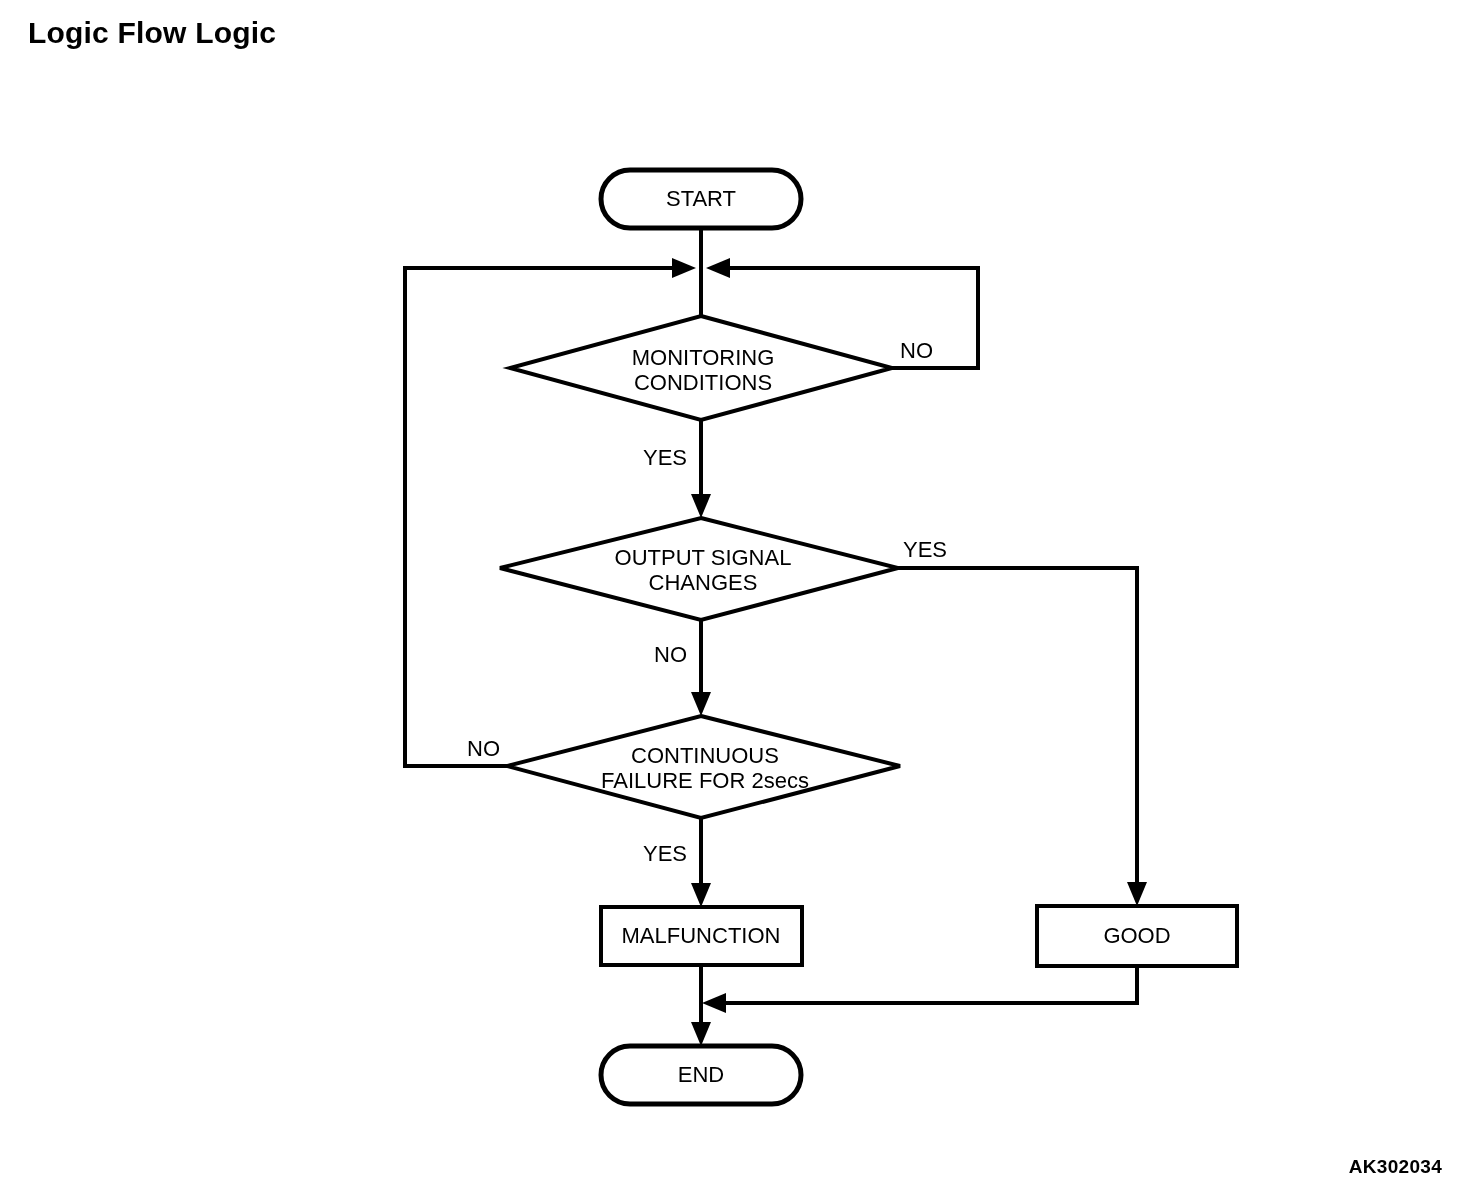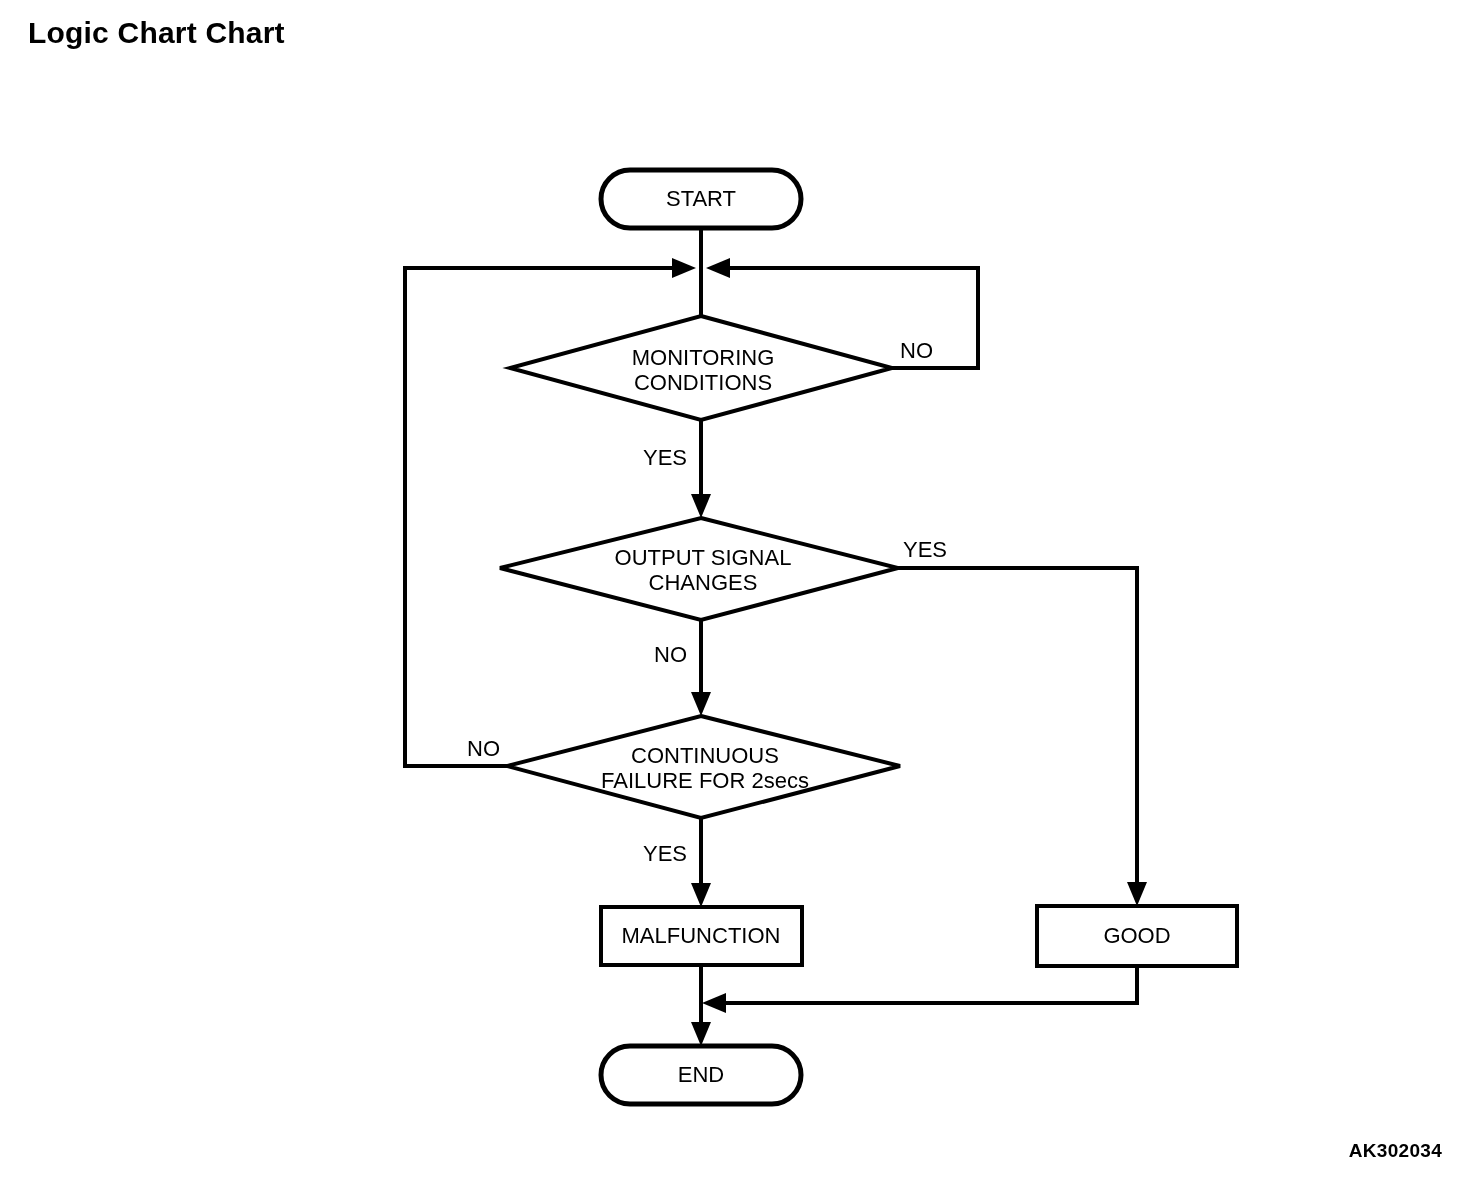--- a/index.html
+++ b/index.html
@@ -26,21 +26,21 @@
     top: 16px;
     font-size: 30px;
     font-weight: bold;
     letter-spacing: 0.2px;
     font-family: "Liberation Sans", sans-serif;
     white-space: nowrap;
   }
   .figure-code {
     position: absolute;
     right: 30px;
-    bottom: 22px;
+    bottom: 6px;
     font-size: 19px;
     font-weight: bold;
     letter-spacing: 0.3px;
     font-family: "Liberation Sans", sans-serif;
   }
   svg.flow {
     position: absolute;
     left: 0;
     top: 0;
     width: 1472px;
@@ -80,21 +80,21 @@
     font-size: 22px;
     fill: #000000;
     dominant-baseline: middle;
   }
 </style>
 </head>
 <body>
 
 <div id="page-root">
 
-  <div class="page-title">Logic Chart Chart</div>
+  <div class="page-title">Logic Flow Logic</div>
 
   <svg class="flow" viewBox="0 0 1472 1184" xmlns="http://www.w3.org/2000/svg">
 
     <g>
       <path class="conn" d="M 701 228 L 701 352"></path>
       <polygon class="arrow-head" points="701,368 691,344 711,344"></polygon>
     </g>
 
     <g>
       <path class="conn" d="M 892 368 L 978 368 L 978 268 L 722 268"></path>

